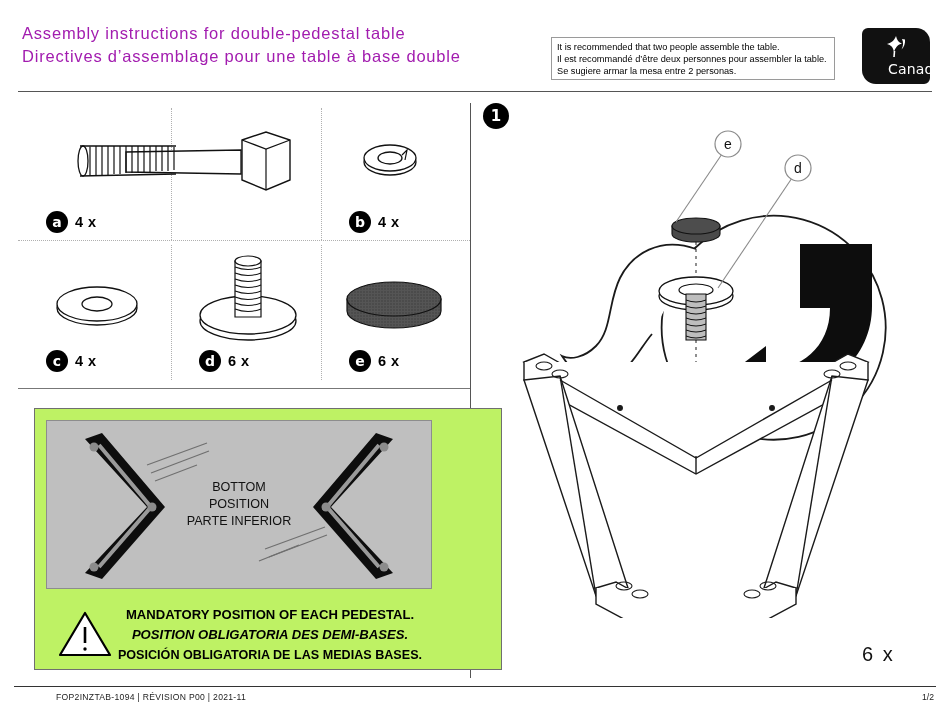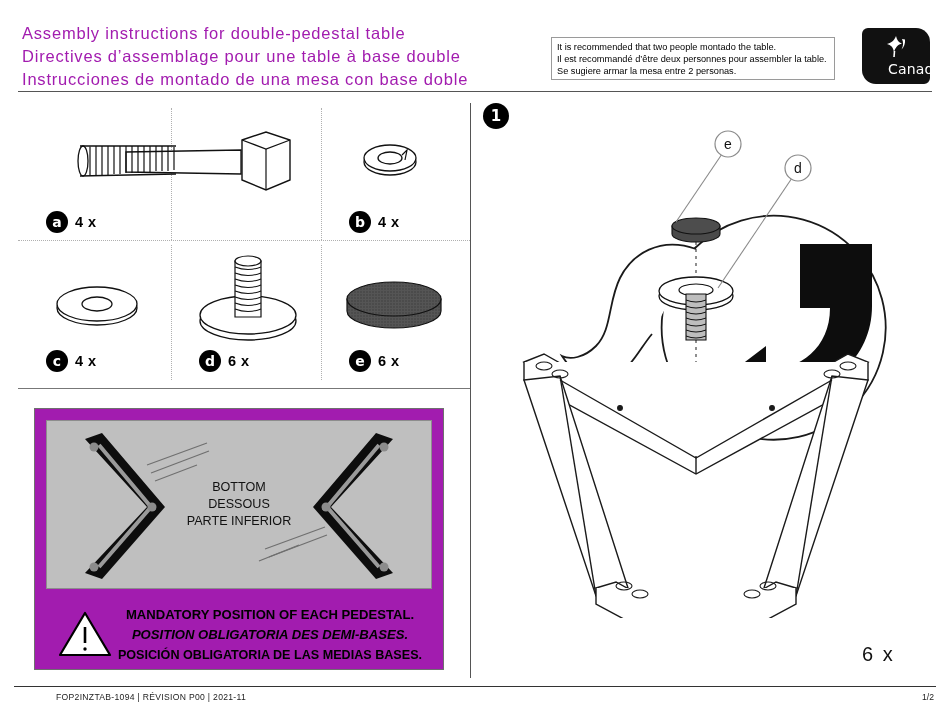--- a/index.html
+++ b/index.html
@@ -150,23 +150,23 @@
     position: absolute;
     left: 18px; top: 388px;
     width: 452px; height: 0;
     border-top: 1.3px solid #777777;
   }
 
   
   #warn-panel {
     position: absolute;
     left: 34px; top: 408px;
-    width: 410px; height: 262px;
+    width: 468px; height: 262px;
     border: 1.6px solid #6f6f6f;
-    background: #a21caf;
+    background: #bef264;
     box-sizing: border-box;
   }
   #bottom-figure {
     position: absolute;
     left: 11px; top: 11px;
     width: 386px; height: 169px;
     background: #bfbfbf;
     border: 1.3px solid #8d8d8d;
     box-sizing: border-box;
     overflow: hidden;
@@ -249,25 +249,24 @@
   }
 </style>
 </head>
 <body>
 
 <div id="header">
 
   <div id="title-block">
     <div class="title-line">Assembly instructions for double-pedestal table</div>
     <div class="title-line">Directives d’assemblage pour une table à base double</div>
-    <div class="title-line">Instrucciones de montado de una mesa con base doble</div>
   </div>
 
   <div id="recommend-box">
-    <div class="rec-line">It is recommended that two people montado the table.</div>
+    <div class="rec-line">It is recommended that two people assemble the table.</div>
     <div class="rec-line bold">Il est recommandé d’être deux personnes pour assembler la table.</div>
     <div class="rec-line">Se sugiere armar la mesa entre 2 personas.</div>
   </div>
 
   <div id="logo">
     <svg id="logo-leaf" width="30" height="28" viewBox="0 0 30 28">
       <path d="M15 3 C13 8, 10 10, 6 11 C10 12, 12 14, 13 19 C14.5 14, 17 11.5, 21 10.5 C17.5 9.5, 16 7, 15 3 Z" fill="#ffffff"></path>
       <path d="M21 6 C22.5 9, 22.5 13, 20.5 16.5 C23 14, 24.5 10, 24 6.5 Z" fill="#ffffff"></path>
       <path d="M13.5 18 L13 24" stroke="#ffffff" stroke-width="1.6" fill="none"></path>
     </svg>
@@ -433,21 +432,21 @@
         <path d="M100 44 L160 22"></path>
           <path d="M104 52 L162 30"></path>
           <path d="M108 60 L150 44"></path>
         <path d="M218 128 L278 106"></path>
           <path d="M222 136 L280 114"></path>
           <path d="M212 140 L252 124"></path>
       </g>
     </svg>
     <div id="bottom-text">
       <div>BOTTOM</div>
-      <div>DESSOUS</div>
+      <div>POSITION</div>
       <div>PARTE INFERIOR</div>
     </div>
   </div>
 
   <svg id="warn-triangle" width="56" height="50" viewBox="0 0 56 50">
     <path d="M28 4 L53 46 L3 46 Z" fill="#ffffff" stroke="#000000" stroke-width="2.2" stroke-linejoin="round"></path>
     <path d="M28 18 L28 34" stroke="#000000" stroke-width="2.6"></path>
     <circle cx="28" cy="40" r="1.7" fill="#000000"></circle>
   </svg>
 

